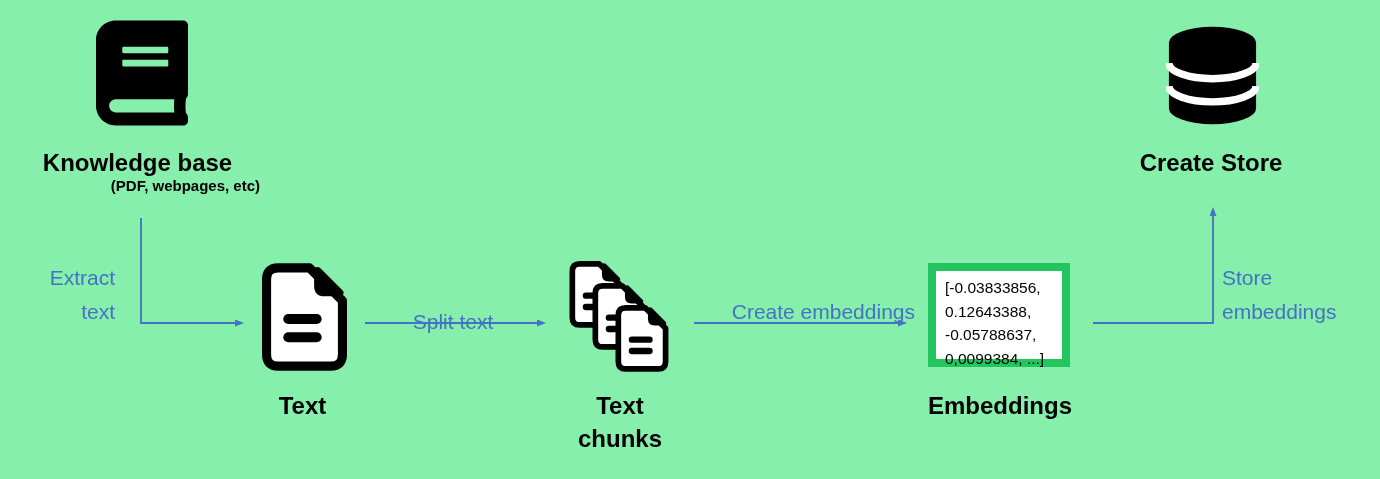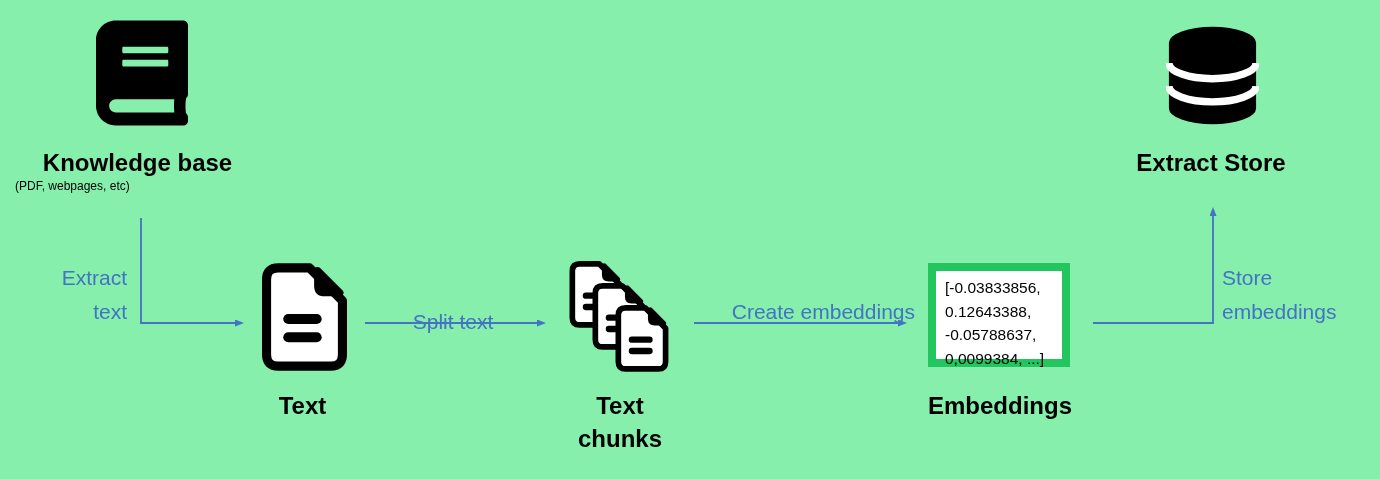--- a/index.html
+++ b/index.html
@@ -14,25 +14,25 @@
   .abs { position: absolute; }
   .node-label {
     font-weight: 700;
     color: #000000;
     font-size: 24px;
     line-height: 33px;
     text-align: center;
     white-space: nowrap;
   }
   .node-sublabel {
-    font-weight: 400;
+    font-weight: 700;
     color: #000000;
-    font-size: 12px;
+    font-size: 15px;
     line-height: 18px;
-    text-align: left;
+    text-align: right;
     white-space: nowrap;
   }
   .edge-label {
     color: var(--accent, #4472C4);
     font-size: 21px;
     line-height: 34px;
     white-space: nowrap;
   }
   .arrows { left: 0; top: 0; pointer-events: none; }
   .arrows path.edge-line {
@@ -68,21 +68,21 @@
     <path class="edge-line" d="M694,323 H899" marker-end="url(#ah)"></path>
     <path class="edge-line" d="M1093,323 H1213 V215" marker-end="url(#ah)"></path>
   </svg>
 
   <svg class="abs" style="left:96px; top:20px;" width="92" height="106" viewBox="0 0 448 512">
     <path fill="#000000" d="M448 360V24c0-13.3-10.7-24-24-24H96C43 0 0 43 0 96v320c0 53 43 96 96 96h328c13.3 0 24-10.7 24-24v-16c0-7.5-3.5-14.3-8.9-18.7-4.2-15.4-4.2-59.3 0-74.7 5.4-4.3 8.9-11.1 8.9-18.6zM128 134c0-3.3 2.7-6 6-6h212c3.3 0 6 2.7 6 6v20c0 3.3-2.7 6-6 6H134c-3.3 0-6-2.7-6-6v-20zm0 64c0-3.3 2.7-6 6-6h212c3.3 0 6 2.7 6 6v20c0 3.3-2.7 6-6 6H134c-3.3 0-6-2.7-6-6v-20zm253.4 250H96c-17.7 0-32-14.3-32-32 0-17.6 14.4-32 32-32h285.4c-1.9 17.1-1.9 46.9 0 64z"></path>
   </svg>
   <div class="abs node-label" style="left:15px; top:146px; width:245px;">Knowledge base</div>
   <div class="abs node-sublabel" style="left:15px; top:177px; width:245px;">(PDF, webpages, etc)</div>
 
-  <div class="abs edge-label" style="left:16px; top:261px; width:111px; text-align:right;">
+  <div class="abs edge-label" style="left:4px; top:261px; width:111px; text-align:right;">
     <div>Extract</div>
     <div>text</div>
   </div>
 
   <svg class="abs" style="left:262px; top:263px;" width="85" height="108" viewBox="0 0 84 106">
     <g id="docshape">
       <path d="M47,4.5 H16 Q4.5,4.5 4.5,16 V90 Q4.5,101.5 16,101.5 H68 Q79.5,101.5 79.5,90 V37 Z" fill="#ffffff" stroke="#000000" stroke-width="9" stroke-linejoin="round"></path>
       <path d="M55,7 L77,29 L62,29 Q55,29 55,22 Z" fill="#000000" stroke="#000000" stroke-width="7" stroke-linejoin="round"></path>
       <rect x="21" y="50" width="38" height="10" rx="5" fill="#000000"></rect>
       <rect x="21" y="68" width="38" height="10" rx="5" fill="#000000"></rect>
@@ -115,15 +115,15 @@
   <div class="abs edge-label" style="left:1222px; top:261px; width:160px; text-align:left;">
     <div>Store</div>
     <div>embeddings</div>
   </div>
 
   <svg class="abs" style="left:1166px; top:24px;" width="93" height="102" viewBox="0 0 100 110">
     <path d="M3,20 a47,17 0 0 1 94,0 V91 a47,17 0 0 1 -94,0 Z" fill="#000000"></path>
     <path d="M3,42 a47,17 0 0 0 94,0" stroke="#ffffff" stroke-width="8" fill="none"></path>
     <path d="M3,67 a47,17 0 0 0 94,0" stroke="#ffffff" stroke-width="8" fill="none"></path>
   </svg>
-  <div class="abs node-label" style="left:1131px; top:146px; width:160px;">Extract Store</div>
+  <div class="abs node-label" style="left:1131px; top:146px; width:160px;">Create Store</div>
 
 </div>
 
 </body></html>

